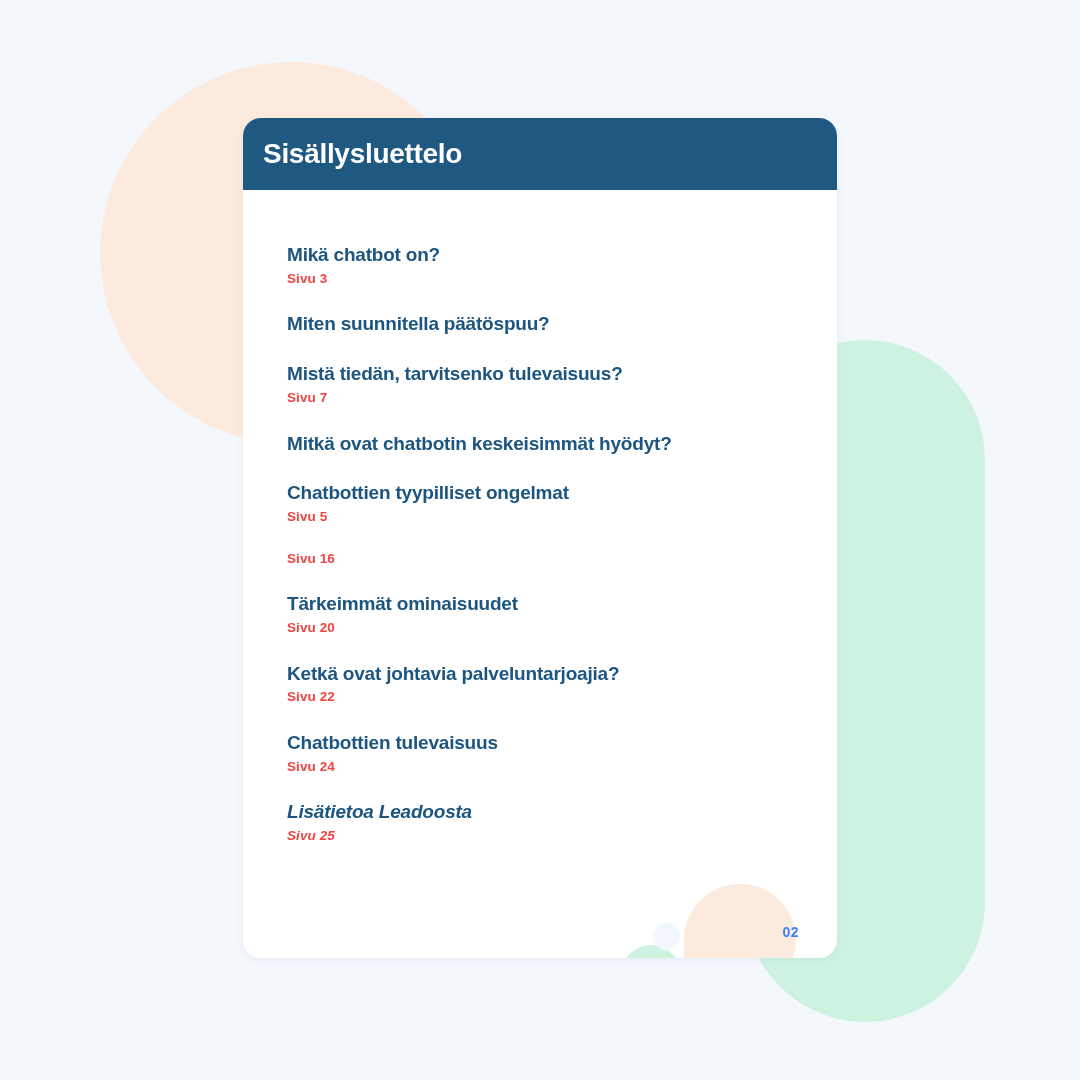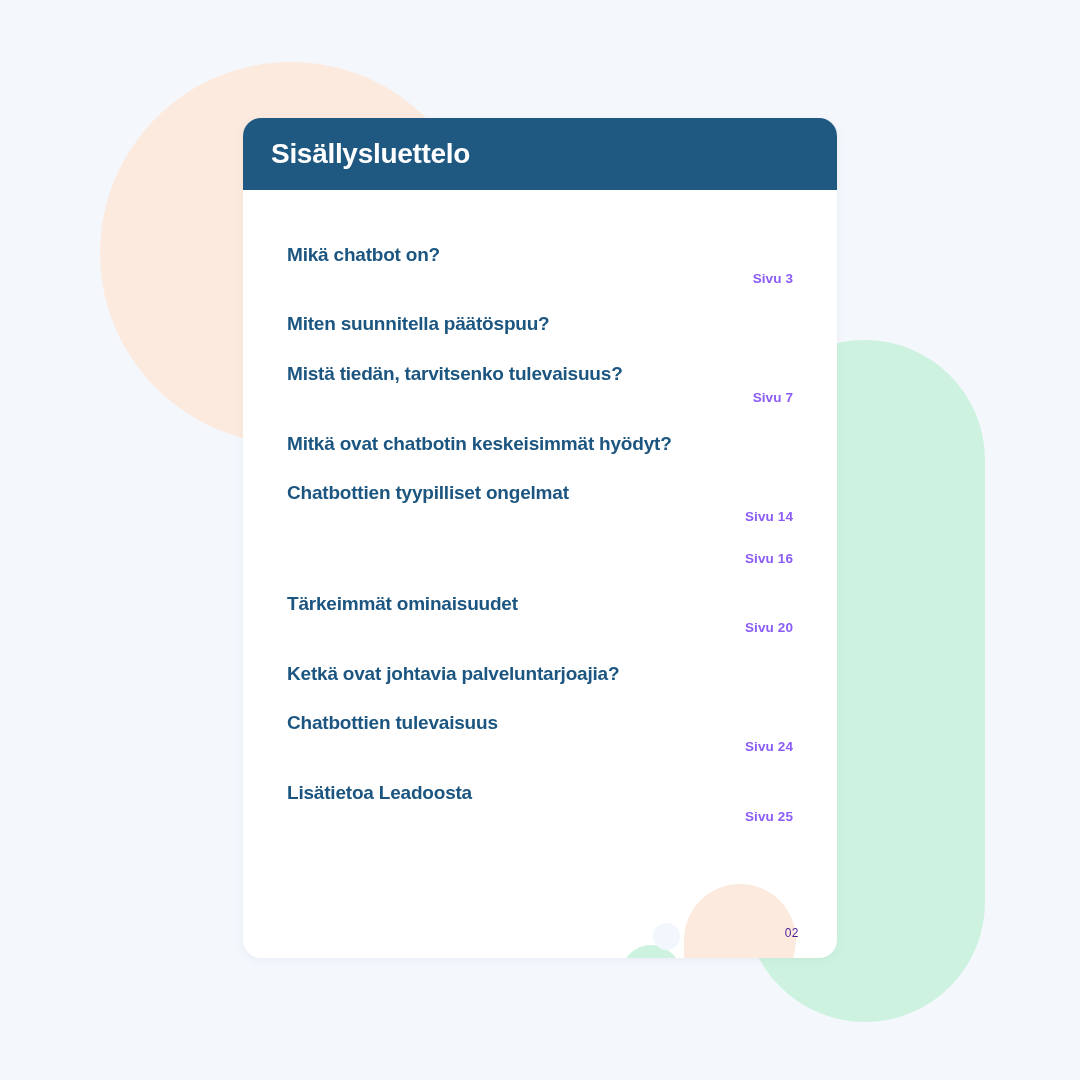--- a/index.html
+++ b/index.html
@@ -54,21 +54,21 @@
     border-radius: 18px;
     overflow: hidden;
     box-shadow: 0 2px 10px rgba(30, 60, 100, 0.05);
   }
 
   .card-header {
     height: 72px;
     background: #1f5881;
     display: flex;
     align-items: center;
-    padding: 0 28px;
+    padding: 0 20px;
     box-sizing: border-box;
   }
 
   .card-title {
     color: #ffffff;
     font-size: 28px;
     font-weight: bold;
     letter-spacing: -0.3px;
     line-height: 1;
     margin: 0;
@@ -117,48 +117,47 @@
     z-index: 2;
     list-style: none;
     margin: 0;
     padding: 0;
   }
 
   .toc-item {
     margin-bottom: 28px;
   }
 
-  .toc-item:last-child { margin-bottom: 16px; }
+  .toc-item:last-child { margin-bottom: 16px; font-style: italic; }
 
   .toc-entry-title {
     color: #1b5580;
     font-size: 19px;
     font-weight: bold;
     letter-spacing: -0.2px;
     line-height: 1.15;
     margin: 0 0 6px 0;
   }
 
   .toc-entry-page {
-    color: #8b5cf6;
+    color: #ef4444;
     font-size: 13.5px;
     font-weight: bold;
     letter-spacing: 0.1px;
     line-height: 1;
     margin: 0;
-    text-align: right;
   }
 
   .page-number {
     position: absolute;
     right: 38px;
     bottom: 18px;
-    color: #4c1d95;
-    font-size: 12px;
-    font-weight: normal;
+    color: #3b82f6;
+    font-size: 14px;
+    font-weight: bold;
     letter-spacing: 0.5px;
     z-index: 3;
   }
 </style>
 </head>
 <body>
 
 <div id="page">
 
   <div class="deco deco-peach-circle"></div>
@@ -186,31 +185,32 @@
         </li>
         <li class="toc-item">
           <p class="toc-entry-title">Mistä tiedän, tarvitsenko tulevaisuus?</p>
           <p class="toc-entry-page">Sivu 7</p>
         </li>
         <li class="toc-item">
           <p class="toc-entry-title">Mitkä ovat chatbotin keskeisimmät hyödyt?</p>
         </li>
         <li class="toc-item">
           <p class="toc-entry-title">Chatbottien tyypilliset ongelmat</p>
-          <p class="toc-entry-page">Sivu 14</p>
+          <p class="toc-entry-page">Sivu 5</p>
         </li>
         <li class="toc-item">
           <p class="toc-entry-page">Sivu 16</p>
         </li>
         <li class="toc-item">
           <p class="toc-entry-title">Tärkeimmät ominaisuudet</p>
           <p class="toc-entry-page">Sivu 20</p>
         </li>
         <li class="toc-item">
           <p class="toc-entry-title">Ketkä ovat johtavia palveluntarjoajia?</p>
+          <p class="toc-entry-page">Sivu 22</p>
         </li>
         <li class="toc-item">
           <p class="toc-entry-title">Chatbottien tulevaisuus</p>
           <p class="toc-entry-page">Sivu 24</p>
         </li>
         <li class="toc-item">
           <p class="toc-entry-title">Lisätietoa Leadoosta</p>
           <p class="toc-entry-page">Sivu 25</p>
         </li>
       </ul>

